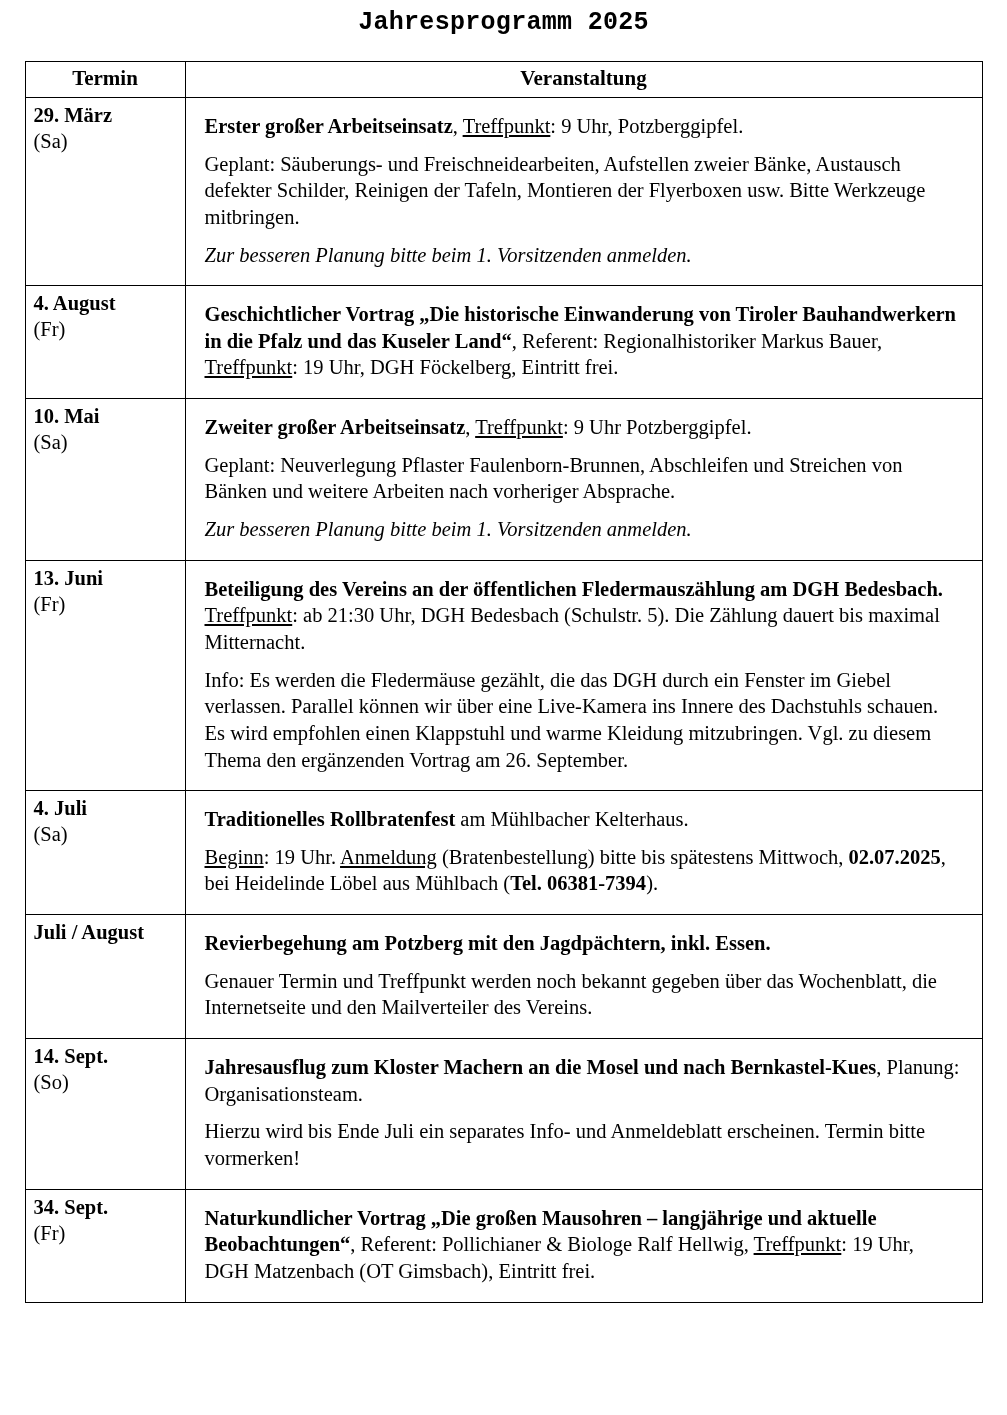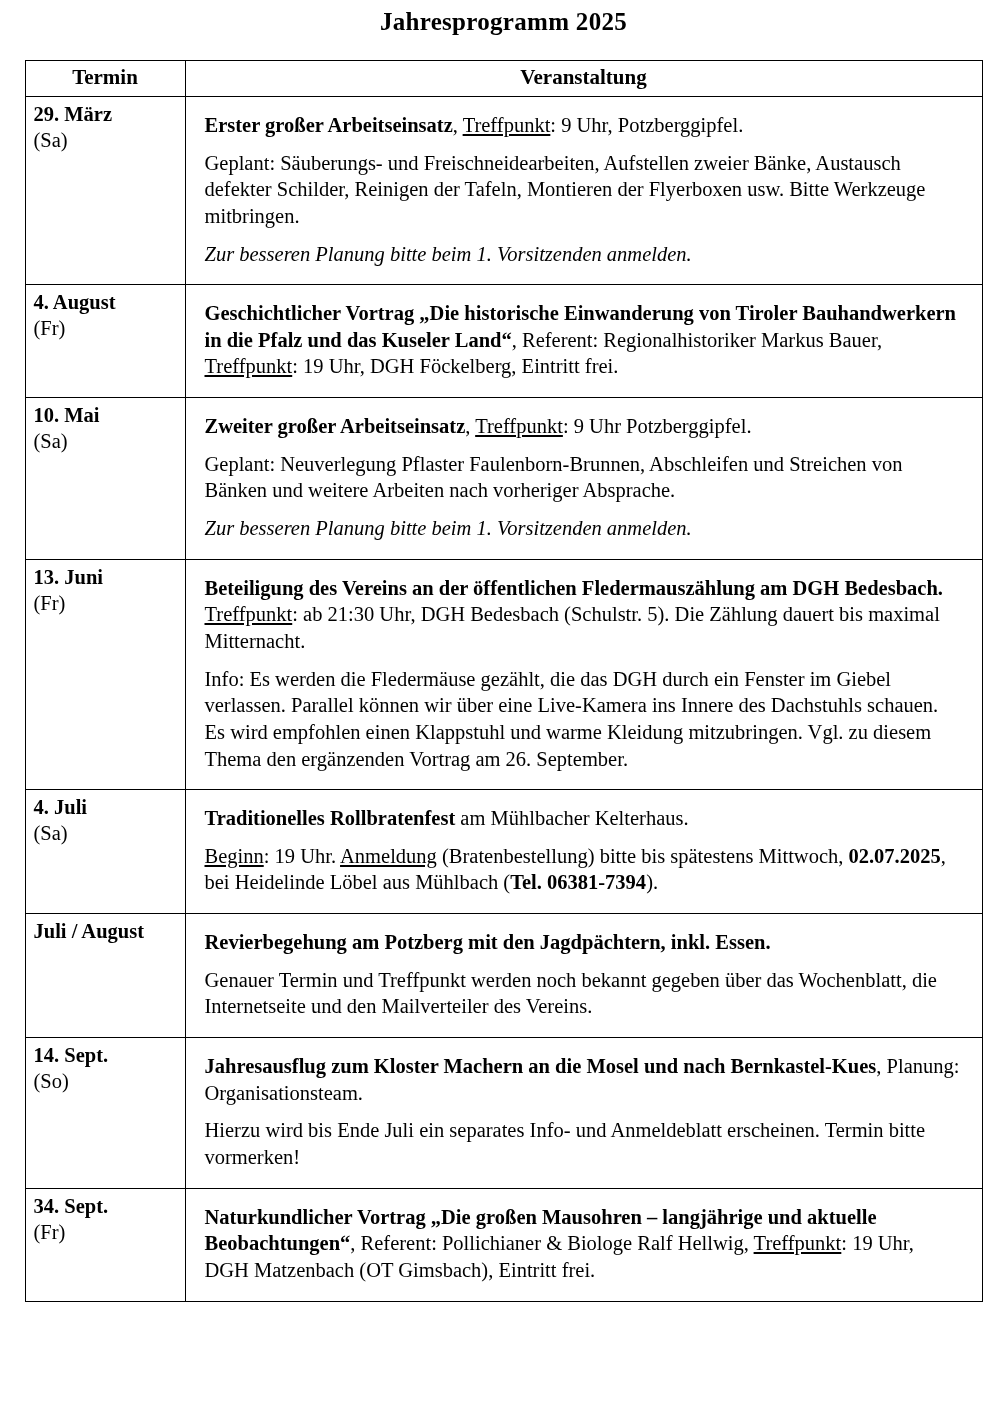--- a/index.html
+++ b/index.html
@@ -25,21 +25,21 @@
     text-align: center;
     font-family: "Liberation Serif", serif;
     font-weight: bold;
     font-size: 31px;
     letter-spacing: 7px;
     margin-top: 26px;
     line-height: 1.1;
   }
   .doc-subtitle {
     text-align: center;
-    font-family: Liberation Serif, serif;
+    font-family: Liberation Mono, monospace;
     font-weight: bold;
     font-size: 25px;
     margin-top: 8px;
     letter-spacing: 0.3px;
   }
   table.program {
     border-collapse: collapse;
     margin: 24px auto 0 auto;
     width: 958px;
     table-layout: fixed;

